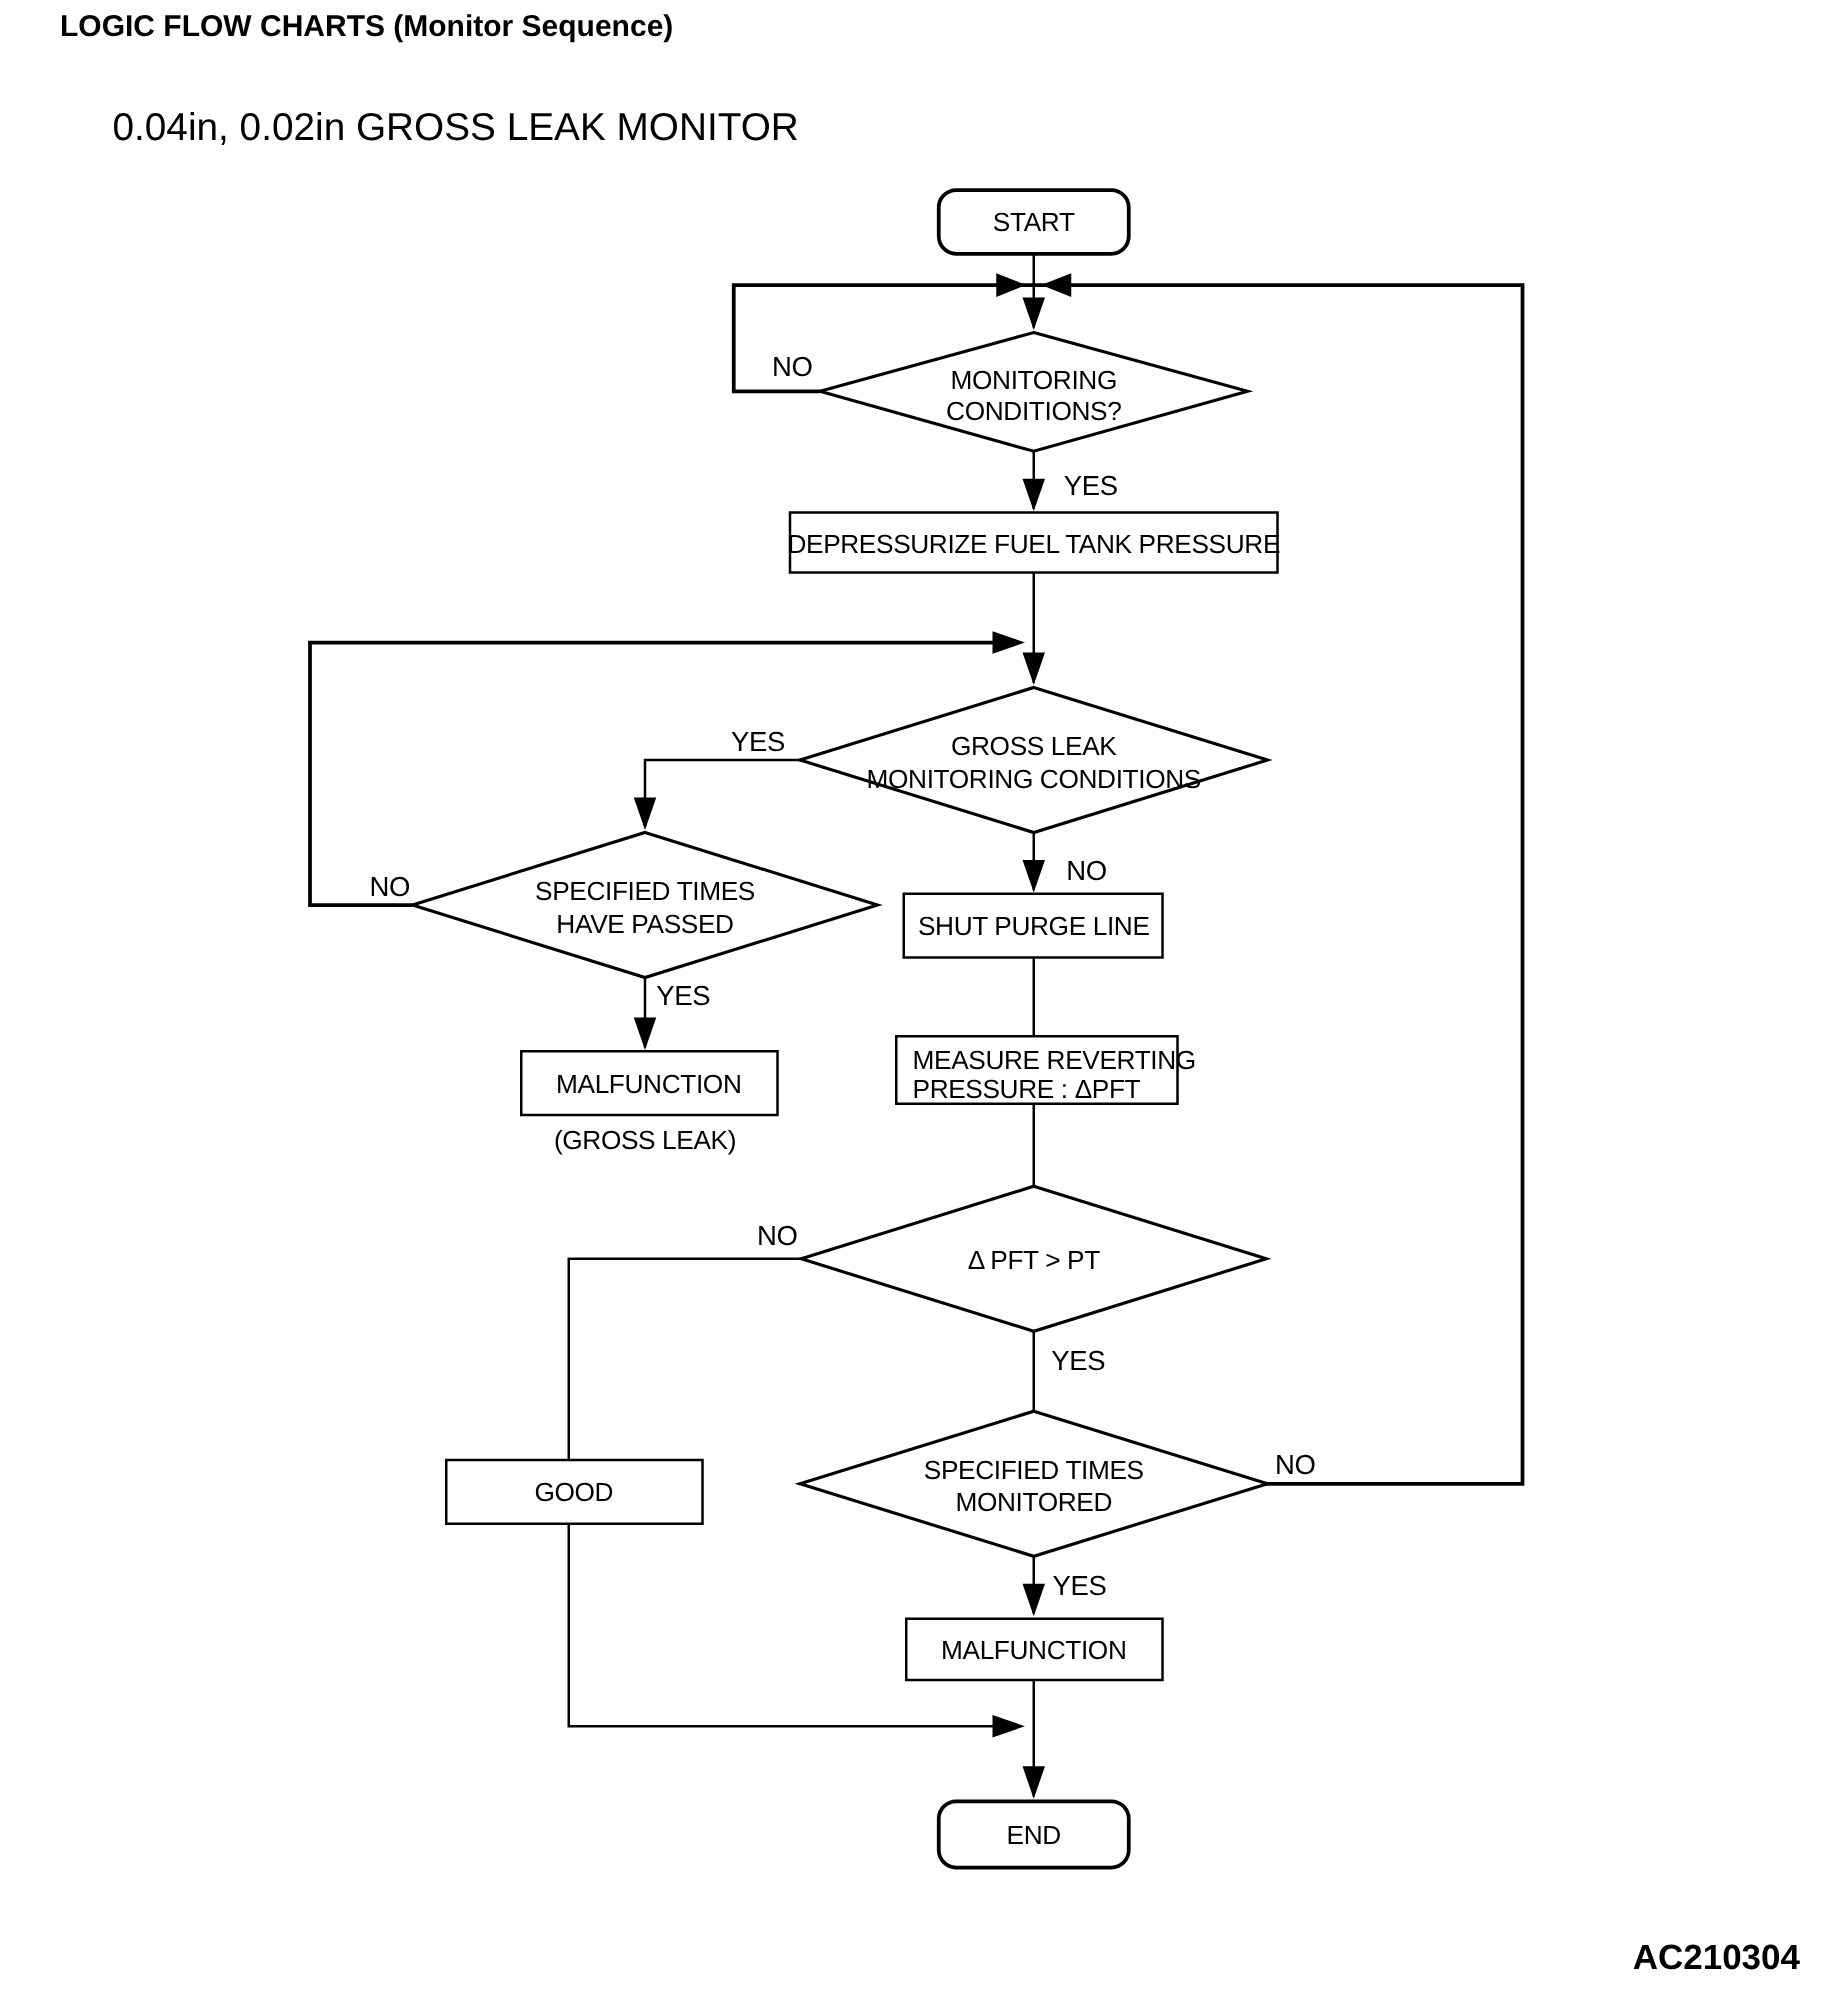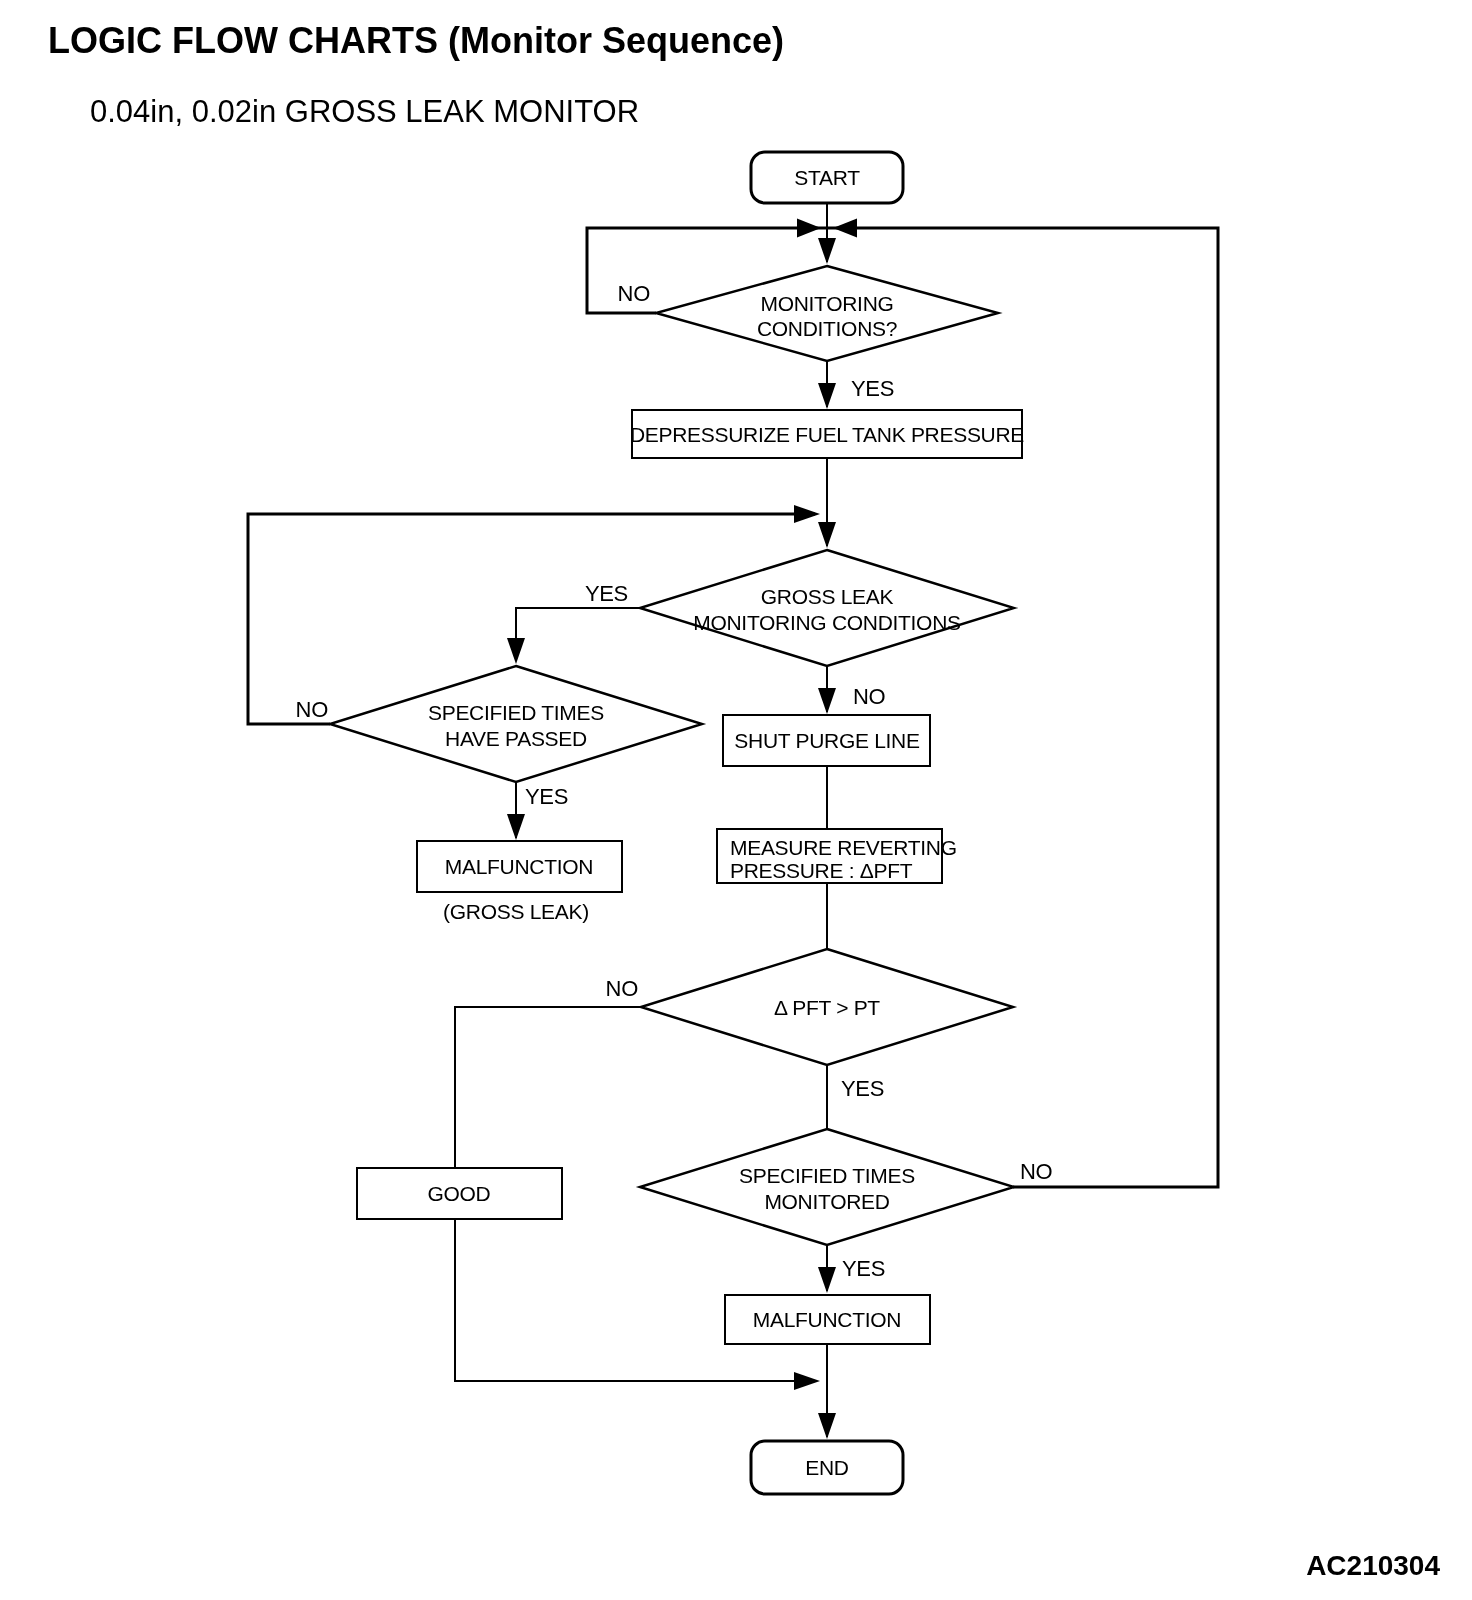--- a/index.html
+++ b/index.html
@@ -11,30 +11,30 @@
     width: 1472px;
     height: 1600px;
     position: relative;
     font-family: "Liberation Sans", sans-serif;
     color: #000000;
     overflow: hidden;
   }
   .page-title {
     position: absolute;
     left: 48px;
-    top: 20px;
-    font-size: 36px;
+    top: 8px;
+    font-size: 24px;
     font-weight: bold;
     letter-spacing: 0px;
     white-space: nowrap;
   }
   .page-subtitle {
     position: absolute;
     left: 90px;
-    top: 94px;
+    top: 84px;
     font-size: 31px;
     font-weight: normal;
     white-space: nowrap;
   }
   .figure-code {
     position: absolute;
     right: 32px;
     top: 1550px;
     font-size: 28px;
     font-weight: bold;

